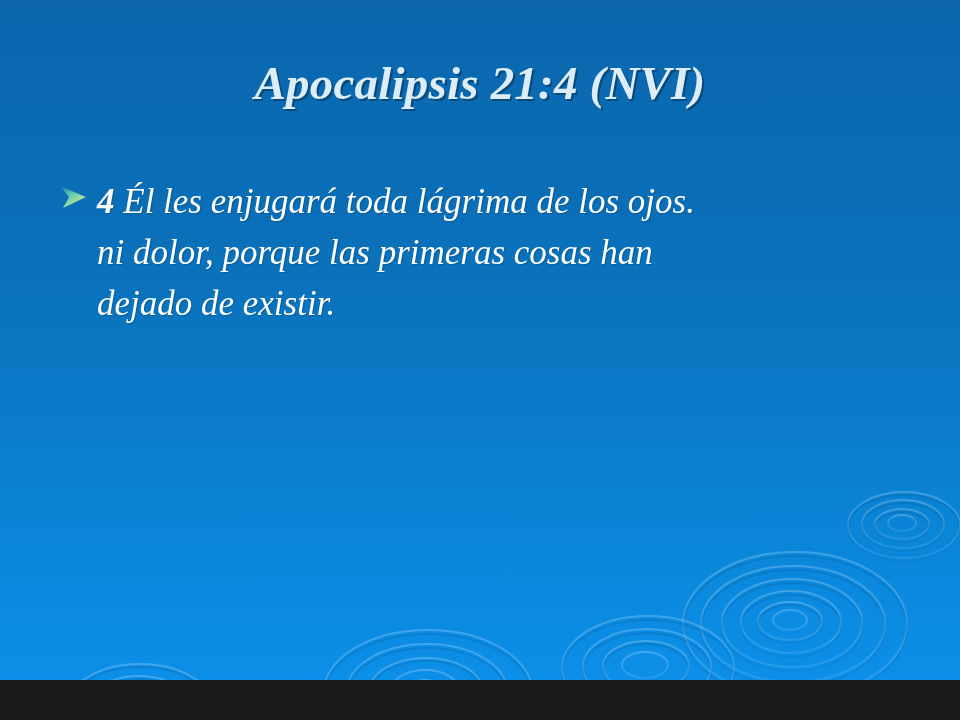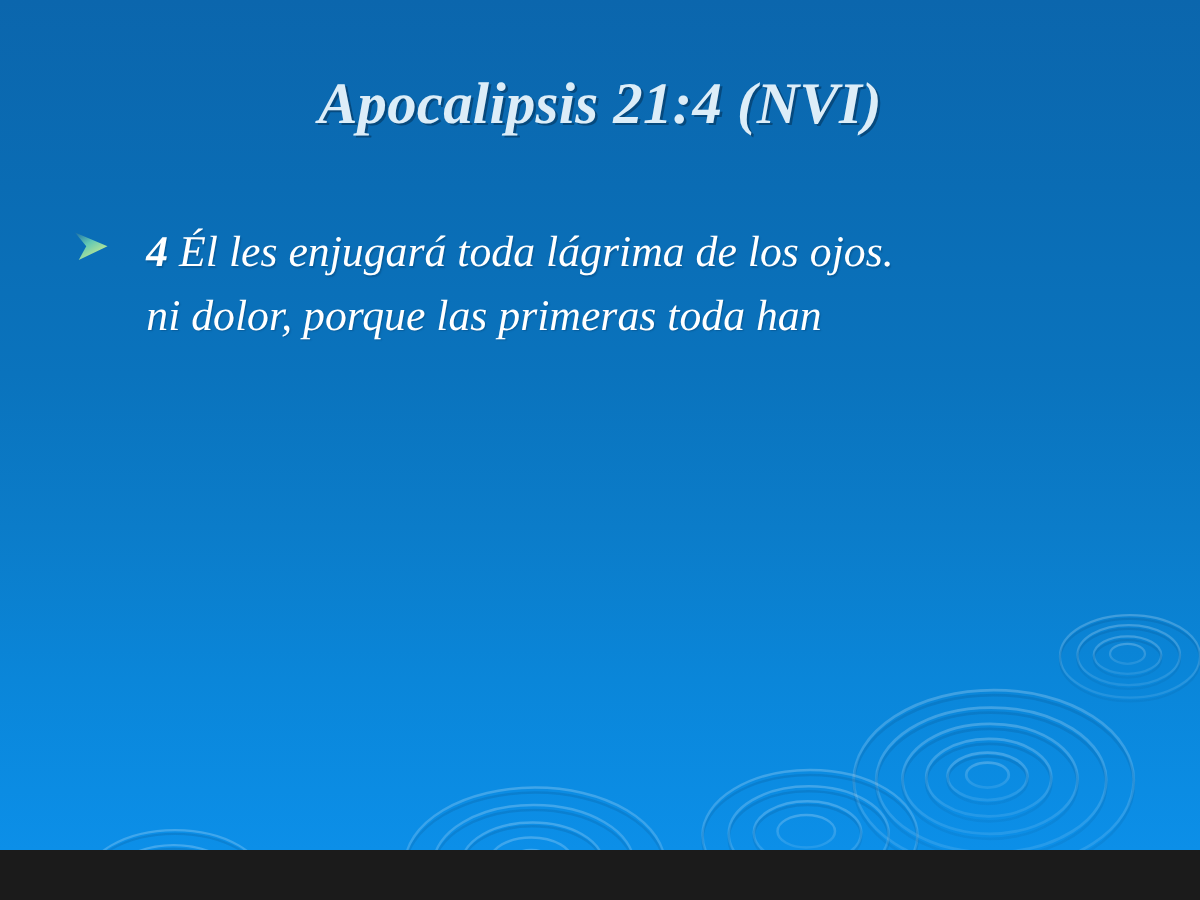--- a/index.html
+++ b/index.html
@@ -74,21 +74,20 @@
     line-height: 51px;
     text-shadow: 1px 1px 1px rgba(6, 58, 100, 0.35);
   }
   .body-text .verse-num {
     font-weight: bold;
     font-style: italic;
   }
   .body-line {
     display: block;
     white-space: nowrap;
-    margin-left: 20px;
   }
 </style>
 </head>
 <body>
 
 <div id="slide">
 
   <svg id="ripples" viewBox="0 0 960 720" xmlns="http://www.w3.org/2000/svg">
     <defs>
       <linearGradient id="rl" x1="0" y1="0" x2="0" y2="1">
@@ -164,18 +163,19 @@
 
   <div id="body-block">
     <div class="bullet-row">
 
       <svg class="bullet-marker" viewBox="0 0 30 26" xmlns="http://www.w3.org/2000/svg">
         <path d="M2 2 L28 13 L5 24 L11 13 Z" fill="url(#bulletGrad)"></path>
       </svg>
 
       <div class="body-text">
         <span class="body-line"><span class="verse-num">4</span><span> Él les enjugará toda lágrima de los ojos.</span></span>
-        <span class="body-line">ni dolor, porque las primeras toda han</span>
+        <span class="body-line">ni dolor, porque las primeras cosas han</span>
+        <span class="body-line">dejado de existir.</span>
       </div>
     </div>
   </div>
 
 </div>
 
 </body></html>

